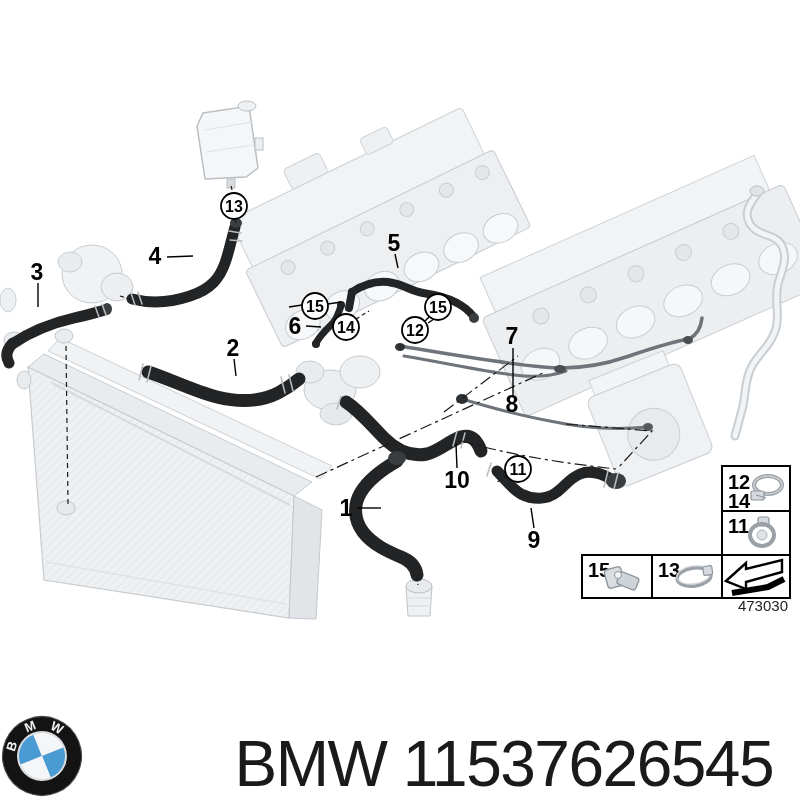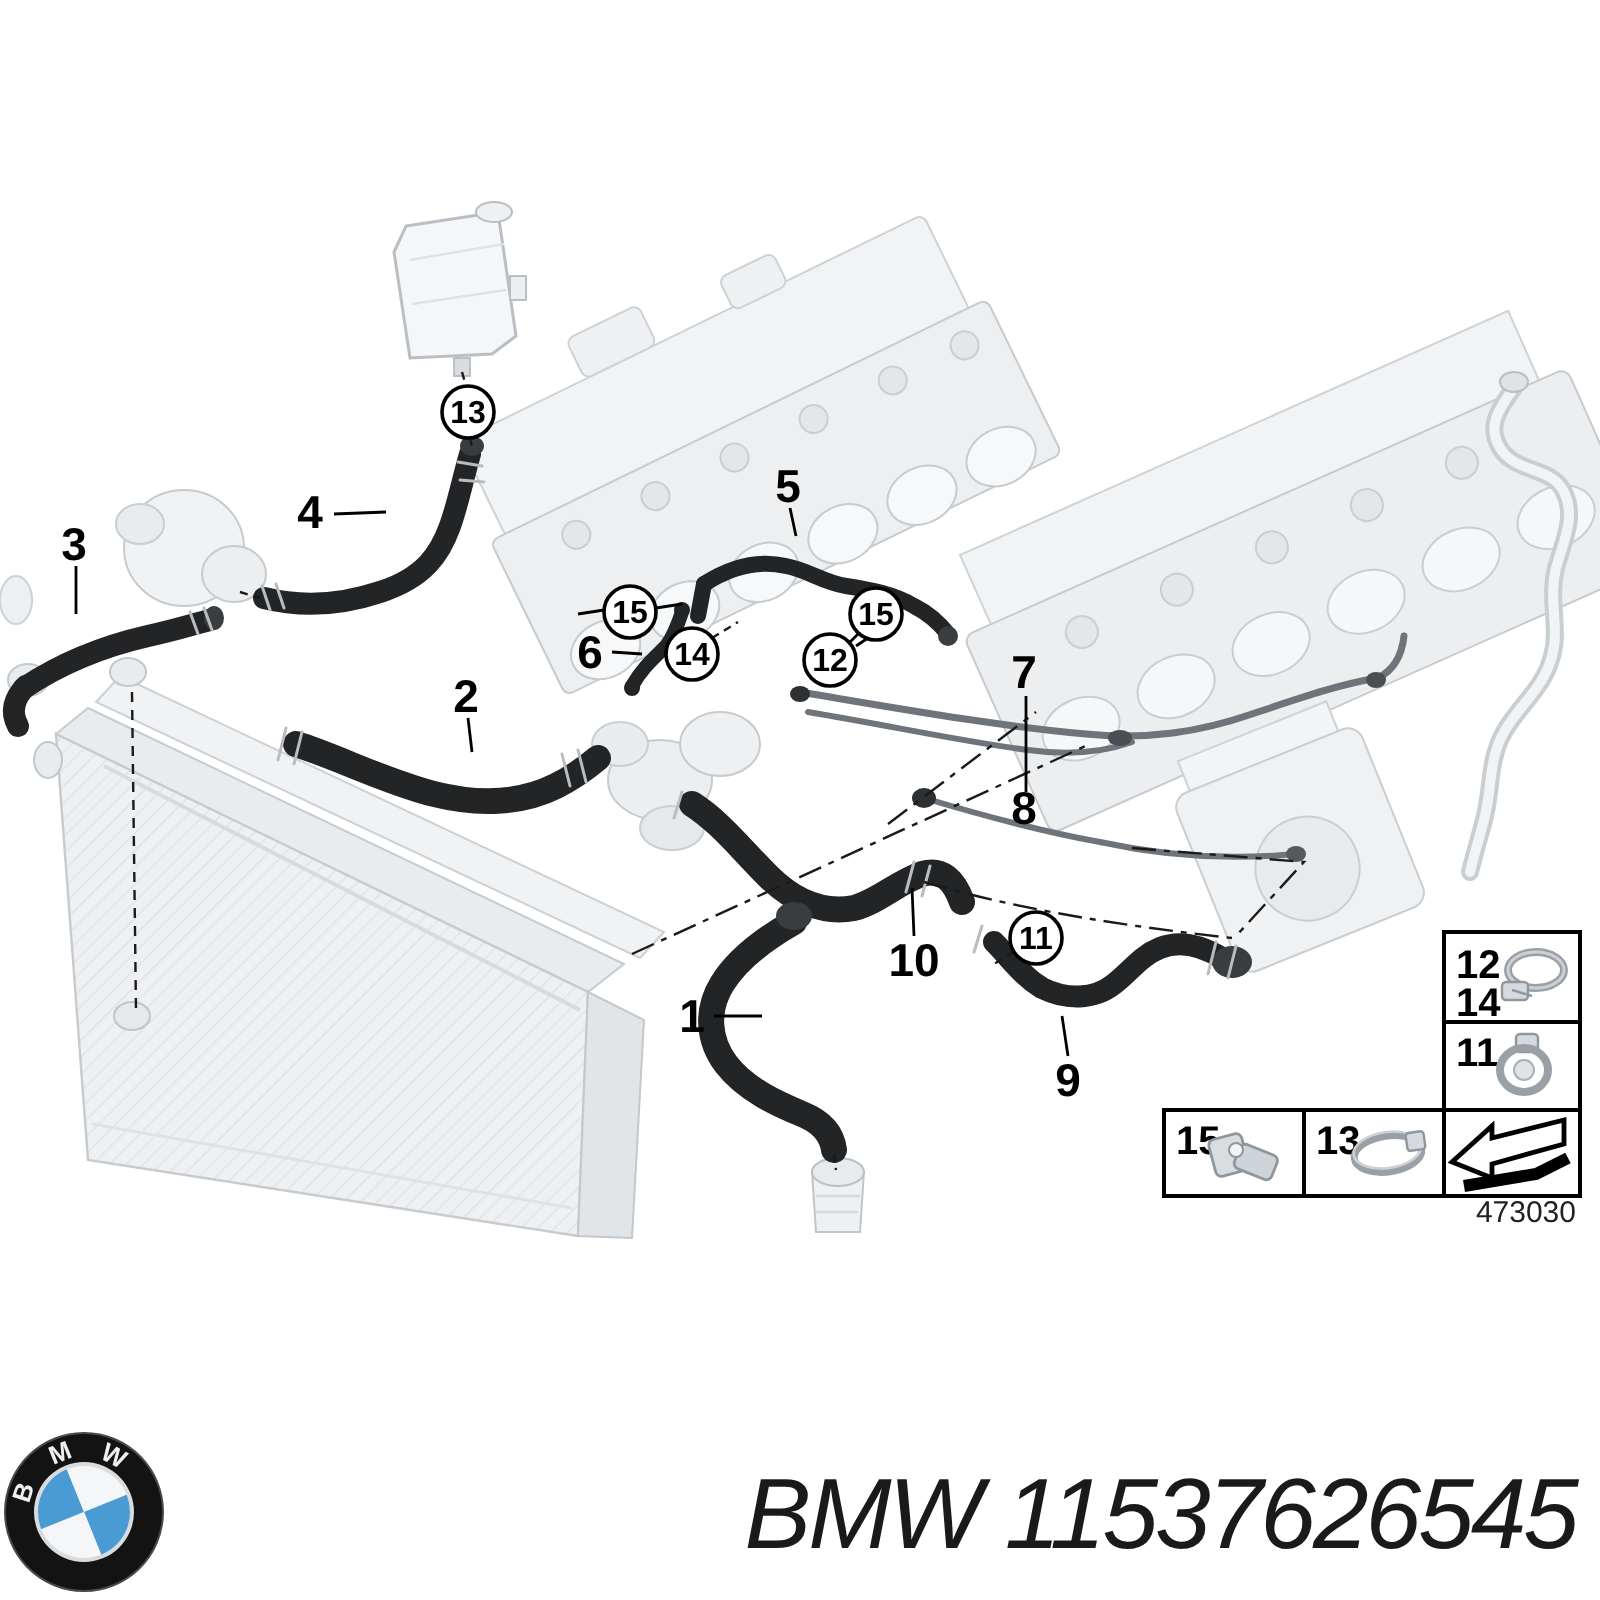--- a/index.html
+++ b/index.html
@@ -1,21 +1,21 @@
 <!DOCTYPE html>
 <html><head>
 <meta charset="utf-8">
 <style>
   html,body{margin:0;padding:0;background:#fff;}
   .canvas{position:relative;width:800px;height:800px;background:#ffffff;overflow:hidden;
           font-family:"Liberation Sans", sans-serif;}
   .diagram-svg{position:absolute;left:0;top:0;}
   .logo-svg{position:absolute;left:1px;top:714px;}
-  .part-number{position:absolute;right:12px;top:732px;font-size:50px;line-height:1;
-               color:#1a1a1a;letter-spacing:-1.5px;white-space:nowrap;font-style:italic;}
+  .part-number{position:absolute;right:27px;top:732px;font-size:64px;line-height:1;
+               color:#1a1a1a;letter-spacing:-1.5px;white-space:nowrap;}
   .callout-num{font-size:23px;font-weight:bold;fill:#000;}
   .callout-circ-num{font-size:16px;font-weight:bold;fill:#000;}
   .legend-num{font-size:20px;font-weight:bold;fill:#000;}
   .diagram-code{font-size:15px;fill:#222;}
   .logo-letter{font-size:13px;font-weight:bold;fill:#f0f0f0;}
 </style>
 </head>
 <body>
 
 <div class="canvas">

